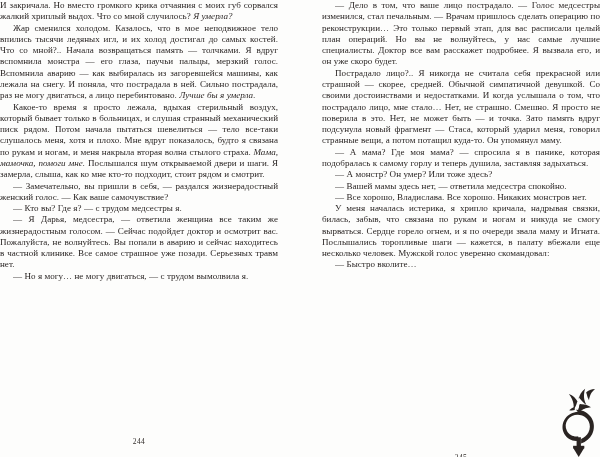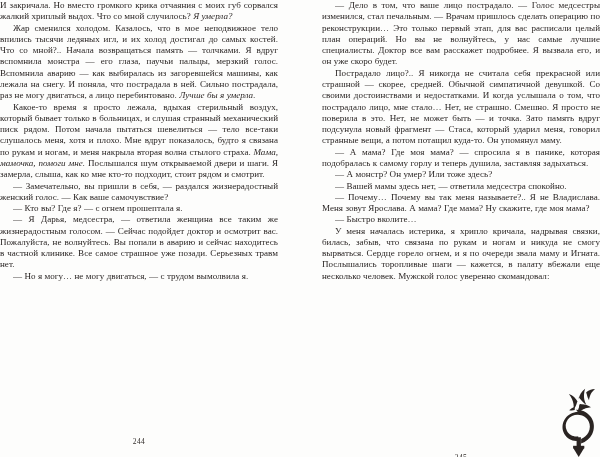--- a/index.html
+++ b/index.html
@@ -87,36 +87,36 @@
 <body>
 
 <div id="spread">
 
   <div class="page left">
     <div class="textblock" id="left-text">
         <p class="para cont"><span>И закричала. Но вместо громкого крика отчаяния с моих губ сорвался жалкий хриплый выдох. Что со мной случилось? </span><em>Я умерла?</em></p>
         <p class="para"><span>Жар сменился холодом. Казалось, что в мое неподвижное тело впились тысячи ледяных игл, и их холод достигал до самых костей. Что со мной?.. Начала возвращаться память — толчками. Я вдруг вспомнила монстра — его глаза, паучьи пальцы, мерзкий голос. Вспомнила аварию — как выбиралась из загоревшейся машины, как лежала на снегу. И поняла, что пострадала в ней. Сильно пострадала, раз не могу двигаться, а лицо перебинтовано. </span><em>Лучше бы я умерла.</em></p>
         <p class="para"><span>Какое-то время я просто лежала, вдыхая стерильный воздух, который бывает только в больницах, и слушая странный механический писк рядом. Потом начала пытаться шевелиться — тело все-таки слушалось меня, хотя и плохо. Мне вдруг показалось, будто я связана по рукам и ногам, и меня накрыла вторая волна стылого страха. </span><em>Мама, мамочка, помоги мне.</em><span> Послышался шум открываемой двери и шаги. Я замерла, слыша, как ко мне кто-то подходит, стоит рядом и смотрит.</span></p>
         <p class="para"><span>— Замечательно, вы пришли в себя, — раздался жизнерадостный женский голос. — Как ваше самочувствие?</span></p>
-        <p class="para"><span>— Кто вы? Где я? — с огнем прошептала я.</span></p>
+        <p class="para"><span>— Кто вы? Где я? — с трудом медсестры я.</span></p>
         <p class="para"><span>— Я Дарья, медсестра, — ответила женщина все таким же жизнерадостным голосом. — Сейчас подойдет доктор и осмотрит вас. Пожалуйста, не волнуйтесь. Вы попали в аварию и сейчас находитесь в частной клинике. Все самое страшное уже позади. Серьезных травм нет.</span></p>
         <p class="para"><span>— Но я могу… не могу двигаться, — с трудом вымолвила я.</span></p>
       </div>
   </div>
 
   <div class="page right">
     <div class="textblock" id="right-text">
         <p class="para"><span>— Дело в том, что ваше лицо пострадало. — Голос медсестры изменился, стал печальным. — Врачам пришлось сделать операцию по реконструкции… Это только первый этап, для вас расписали целый план операций. Но вы не волнуйтесь, у нас самые лучшие специалисты. Доктор все вам расскажет подробнее. Я вызвала его, и он уже скоро будет.</span></p>
         <p class="para"><span>Пострадало лицо?.. Я никогда не считала себя прекрасной или страшной — скорее, средней. Обычной симпатичной девушкой. Со своими достоинствами и недостатками. И когда услышала о том, что пострадало лицо, мне стало… Нет, не страшно. Смешно. Я просто не поверила в это. Нет, не может быть — и точка. Зато память вдруг подсунула новый фрагмент — Стаса, который ударил меня, говорил странные вещи, а потом потащил куда-то. Он упомянул маму.</span></p>
         <p class="para"><span>— А мама? Где моя мама? — спросила я в панике, которая подобралась к самому горлу и теперь душила, заставляя задыхаться.</span></p>
         <p class="para"><span>— А монстр? Он умер? Или тоже здесь?</span></p>
         <p class="para"><span>— Вашей мамы здесь нет, — ответила медсестра спокойно.</span></p>
-        <p class="para"><span>— Почему… Почему вы так меня называете?.. Я не Владислава. Меня зовут Ярослава. А мама? Где мама? Ну скажите, где моя мама?</span></p>
+        <p class="para"><span>— Все хорошо, Владислава. Все хорошо. Никаких монстров нет.</span></p>
+        <p class="para"><span>У меня началась истерика, я хрипло кричала, надрывая связки, билась, забыв, что связана по рукам и ногам и никуда не смогу вырваться. Сердце горело огнем, и я по очереди звала маму и Игната. Послышались торопливые шаги — кажется, в палату вбежали еще несколько человек. Мужской голос уверенно скомандовал:</span></p>
         <p class="para"><span>— Быстро вколите…</span></p>
-        <p class="para"><span>У меня началась истерика, я хрипло кричала, надрывая связки, билась, забыв, что связана по рукам и ногам и никуда не смогу вырваться. Сердце горело огнем, и я по очереди звала маму и Игната. Послышались торопливые шаги — кажется, в палату вбежали еще несколько человек. Мужской голос уверенно скомандовал:</span></p>
       </div>
   </div>
 
   <div class="folio left-folio">244</div>
   <div class="folio right-folio">245</div>
 
   <div id="ornament">
     <svg viewBox="0 0 44 76" width="44" height="76" xmlns="http://www.w3.org/2000/svg">
       <g fill="#2a2422">
         <path d="M21.5 20.5c-1.6-3.4-4.6-6.2-8.6-7.6 2.6 3.2 4.1 6.6 4.6 10.2.3 2.1.3 4-.1 5.9 1.6-2.1 2.9-4.7 3.6-7.4.2-.4.3-.8.5-1.1z"></path>

